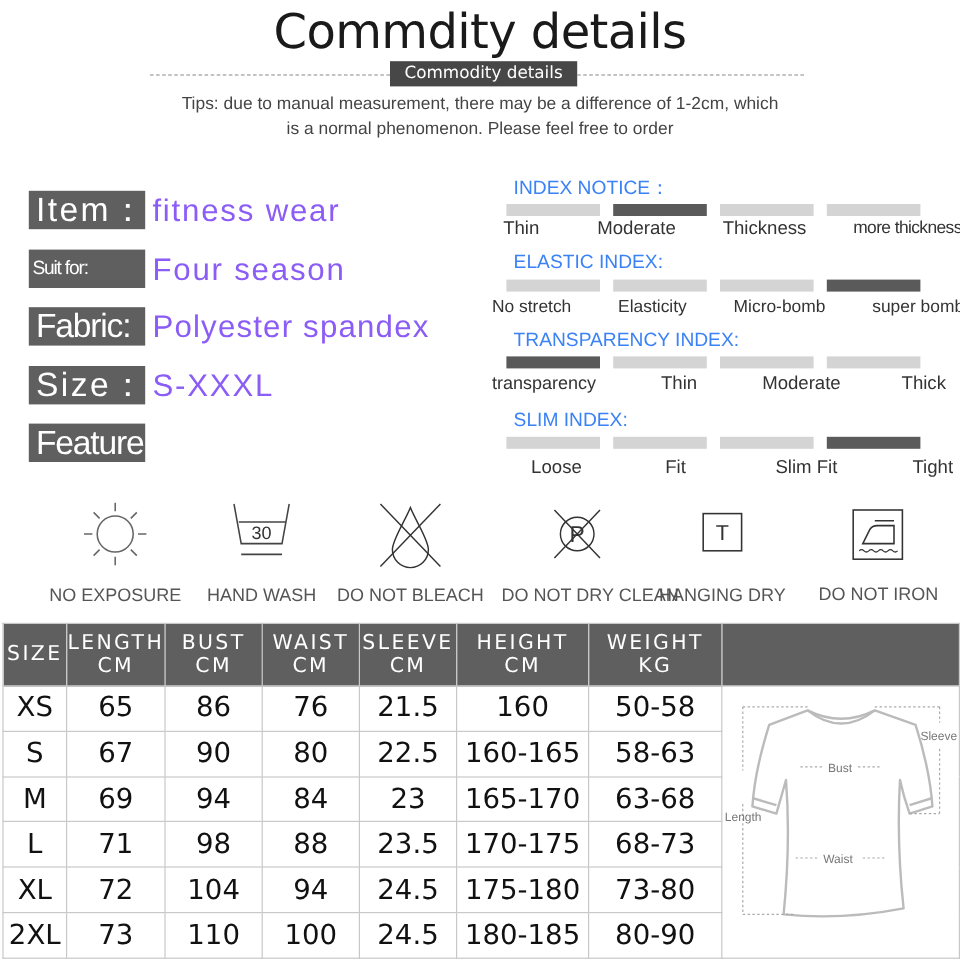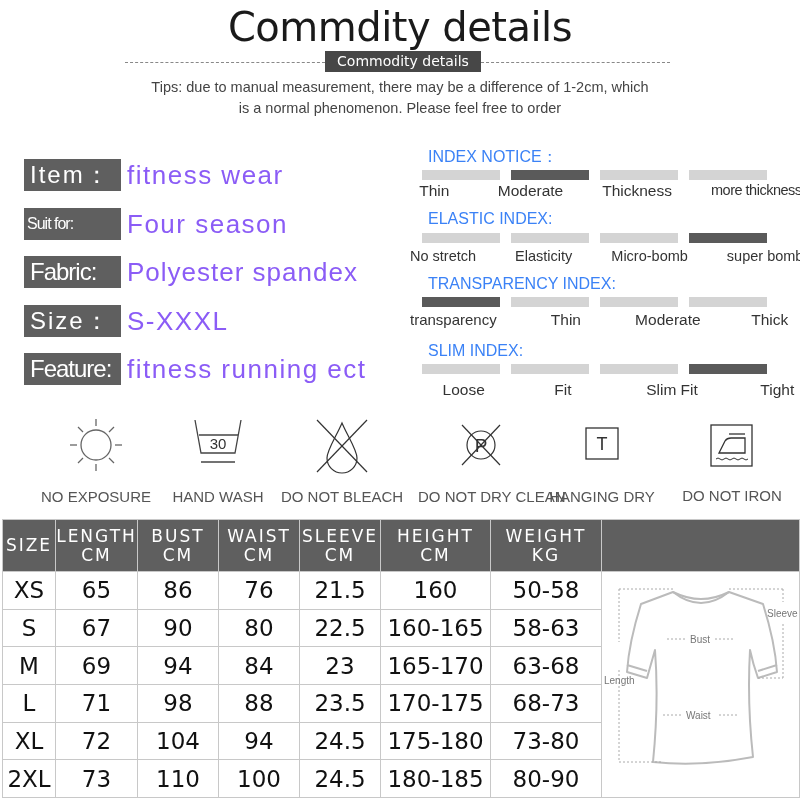--- a/index.html
+++ b/index.html
@@ -3,21 +3,21 @@
   <meta charset="utf-8">
   <style>
     * { box-sizing: border-box; margin: 0; padding: 0; }
     body { width: 800px; height: 800px; background: #fff; font-family: "Liberation Sans", sans-serif; color: #222; position: relative; overflow: hidden; }
     .abs { position: absolute; }
     .title { left: 0; width: 800px; top: 4px; text-align: center; font-size: 40px; color: #1a1a1a; font-family: "DejaVu Sans", sans-serif; letter-spacing: -0.5px; }
     .subtitle-line { left: 125px; top: 62px; width: 295px; border-top: 1px dashed #888; }
     .sub-badge { left: 325px; top: 51px; width: 156px; height: 21px; background: #474747; color: #fff; font-size: 14px; text-align: center; line-height: 21px; font-family: "DejaVu Sans", sans-serif; }
     .tips { left: 150px; width: 500px; top: 77px; text-align: center; font-size: 14.5px; color: #444; line-height: 21px; }
     .spec { left: 24px; height: 32px; display: flex; align-items: center; }
-    .spec-label { height: 32px; width: 97px; background: #5f5f5f; color: #fff; font-size: 24px; line-height: 32px; padding-left: 6px; white-space: nowrap; overflow: hidden; }
+    .spec-label { height: 32px; width: 97px; background: #5f5f5f; color: #fff; font-size: 28px; line-height: 32px; padding-left: 6px; white-space: nowrap; overflow: hidden; }
     .spec-value { font-size: 26px; color: #8b5cf6; padding-left: 6px; letter-spacing: 1.5px; white-space: nowrap; }
     .idx-title { left: 428px; font-size: 16px; color: #3b82f6; }
     .idx-row { left: 422px; display: flex; gap: 11px; }
     .bar { width: 78px; height: 10px; background: #d4d4d4; }
     .bar.on { background: #5a5a5a; }
     .idx-labels { left: 410px; width: 390px; display: flex; font-size: 15.5px; color: #333; gap: 39px; }
     .idx-labels span { width: 89px; text-align: center; white-space: nowrap; }
     .care { top: 415px; width: 130px; text-align: center; }
     .care svg { display: block; margin: 0 auto; }
     .care-label { font-size: 15px; color: #555; margin-top: 12px; white-space: nowrap; }
@@ -48,21 +48,20 @@
 <div class="abs spec" style="top:256px">
   <div class="spec-label" style="letter-spacing:-1px">Fabric:</div>
   <div class="spec-value" style="letter-spacing:1px">Polyester spandex</div>
 </div>
 <div class="abs spec" style="top:305px">
   <div class="spec-label" style="letter-spacing:2px">Size：</div>
   <div class="spec-value"> S-XXXL</div>
 </div>
 <div class="abs spec" style="top:353px">
   <div class="spec-label" style="letter-spacing:-1px">Feature:</div>
-  <div class="spec-value"> fitness running ect</div>
 </div>
 
 <div class="abs idx-title" style="top:147px">INDEX NOTICE：</div>
 <div class="abs idx-row" style="top:170px">
   <div class="bar"></div>
   <div class="bar on"></div>
   <div class="bar"></div>
   <div class="bar"></div>
 </div>
 <div class="abs idx-labels" style="top:182px">

